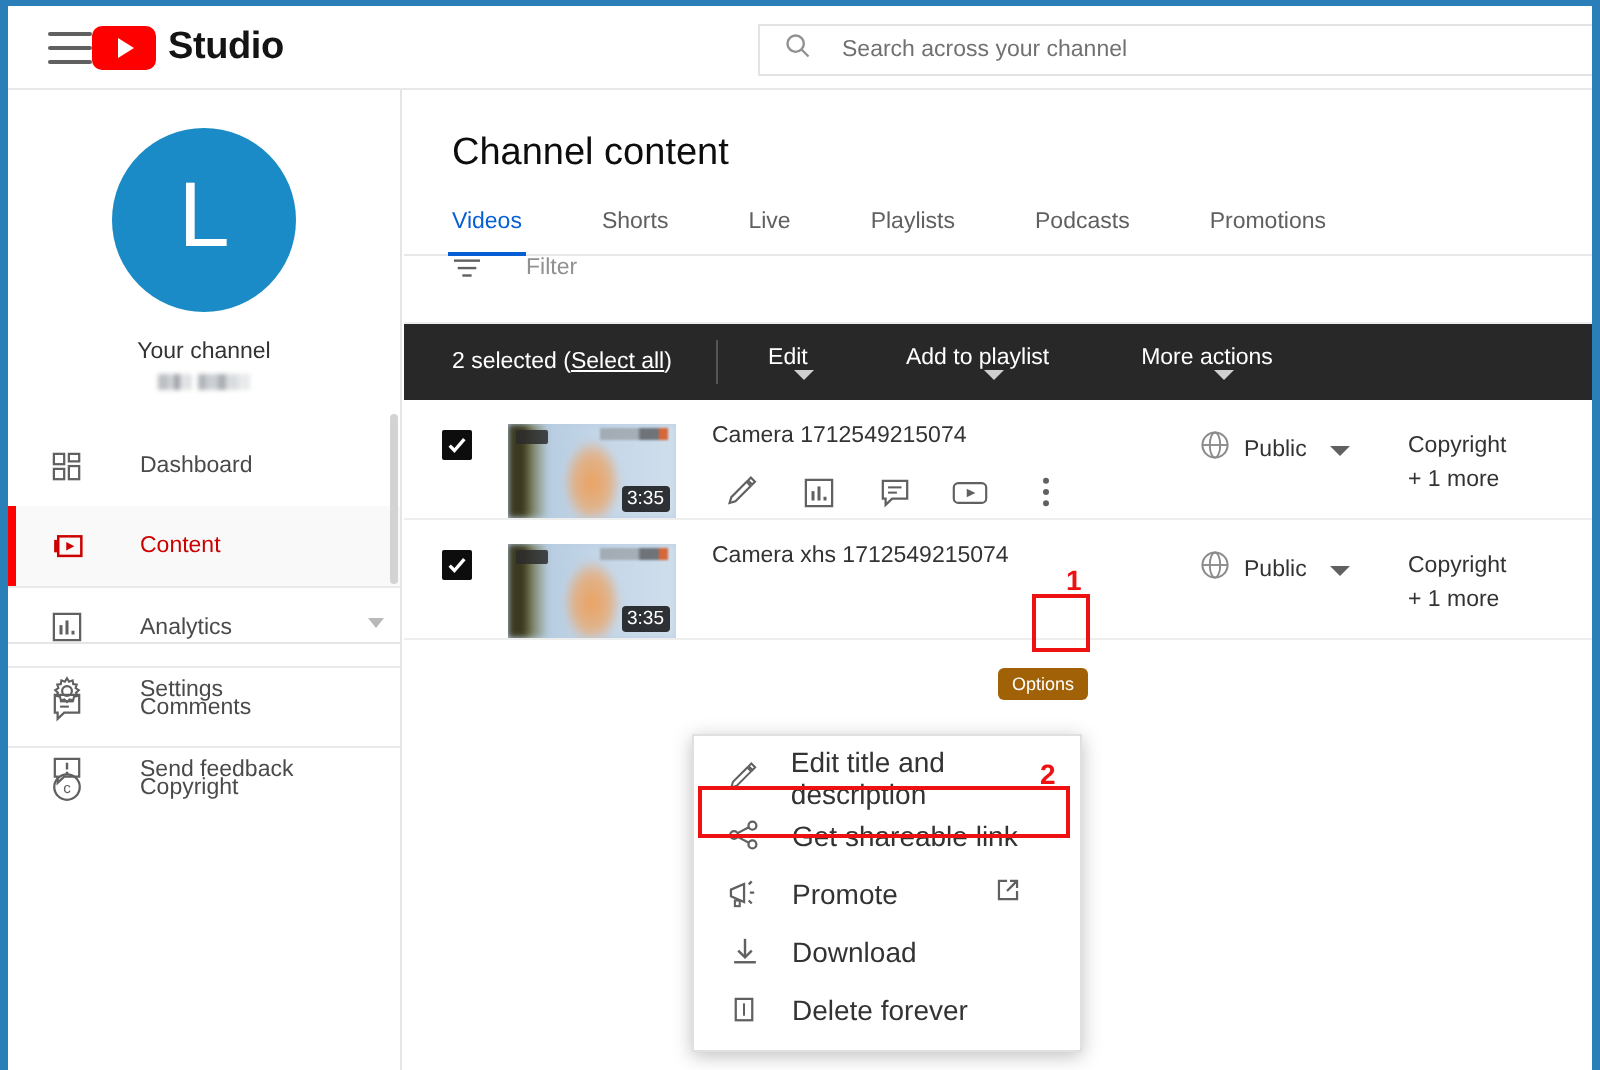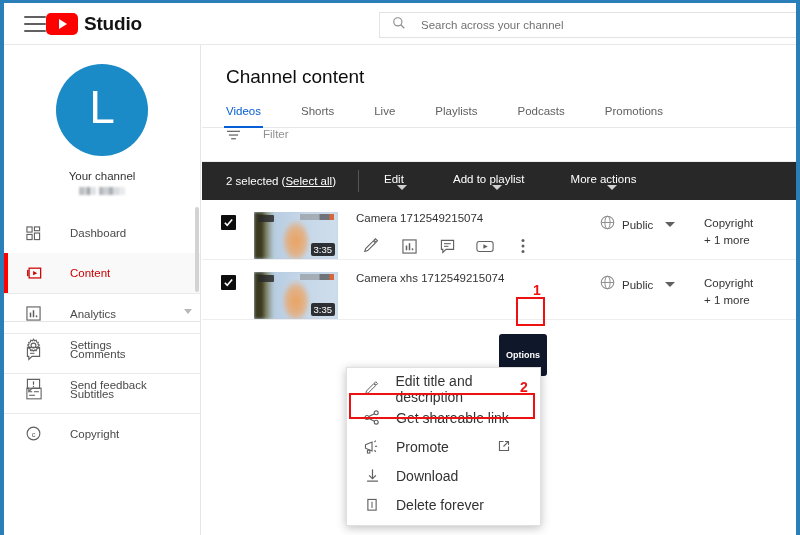--- a/index.html
+++ b/index.html
@@ -219,22 +219,22 @@
   
   .redbox { position: absolute; border: 2px solid #ee1111; }
   .rednum {
     position: absolute; color: #ee1111; font-size: 14px; font-weight: bold;
     font-family: "Liberation Sans", sans-serif;
   }
 
   
   #tooltip {
     position: absolute; left: 495px; top: 331px;
-    background: #0f172a; color: #fff; font-size: 9px; font-weight: bold;
-    padding: 16px 7px; border-radius: 3px; z-index: 40;
+    background: #a16207; color: #fff; font-size: 9px; font-weight: normal;
+    padding: 3px 7px; border-radius: 3px; z-index: 40;
   }
 
   
   #ctxmenu {
     position: absolute; left: 342px; top: 364px; width: 195px;
     background: #ffffff; border: 1px solid #e0e0e0;
     box-shadow: 0 2px 9px rgba(0,0,0,.25);
     padding: 6px 0; z-index: 50;
   }
   .mi {
@@ -322,31 +322,20 @@
         <span class="ico">
           <svg width="15" height="15" viewBox="0 0 16 16">
               <path d="M1.5 1.5h13v9.5h-8l-3.5 3.3v-3.3h-1.5z" fill="none" stroke="#606060" stroke-width="1.2"></path>
               <line x1="4.3" y1="5" x2="11.5" y2="5" stroke="#606060" stroke-width="1.1"></line>
               <line x1="4.3" y1="7.8" x2="9" y2="7.8" stroke="#606060" stroke-width="1.1"></line>
             </svg>
         </span>
         <span class="lbl">Comments</span>
       </div>
 
-      <div class="nav-item nav-sep-top">
-        <span class="ico">
-          <svg width="16" height="13" viewBox="0 0 18 14">
-              <rect x="1" y="1" width="16" height="12" fill="none" stroke="#606060" stroke-width="1.2"></rect>
-              <line x1="3.5" y1="5" x2="7" y2="5" stroke="#606060" stroke-width="1.2"></line>
-              <line x1="9" y1="5" x2="14.5" y2="5" stroke="#606060" stroke-width="1.2"></line>
-              <line x1="3.5" y1="9" x2="10" y2="9" stroke="#606060" stroke-width="1.2"></line>
-            </svg>
-        </span>
-        <span class="lbl">Subtitles</span>
-      </div>
 
       <div class="nav-item nav-sep-top">
         <span class="ico">
           <svg width="15" height="15" viewBox="0 0 16 16">
               <circle cx="8" cy="8" r="6.8" fill="none" stroke="#606060" stroke-width="1.2"></circle>
               <text x="8" y="11.3" font-size="8" fill="#606060" text-anchor="middle" font-family="Liberation Sans">c</text>
             </svg>
         </span>
         <span class="lbl">Copyright</span>
       </div>

